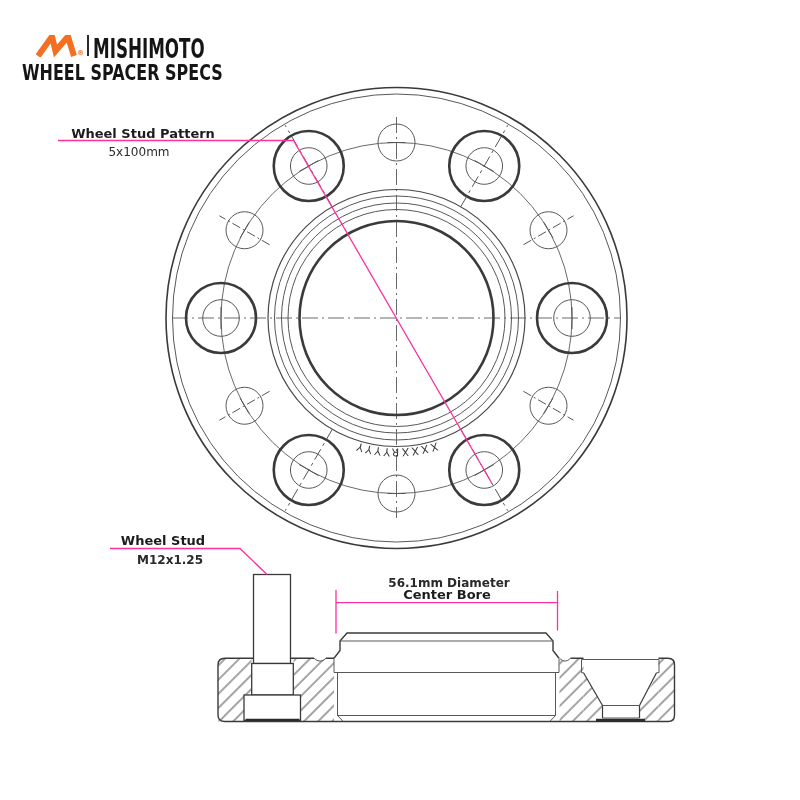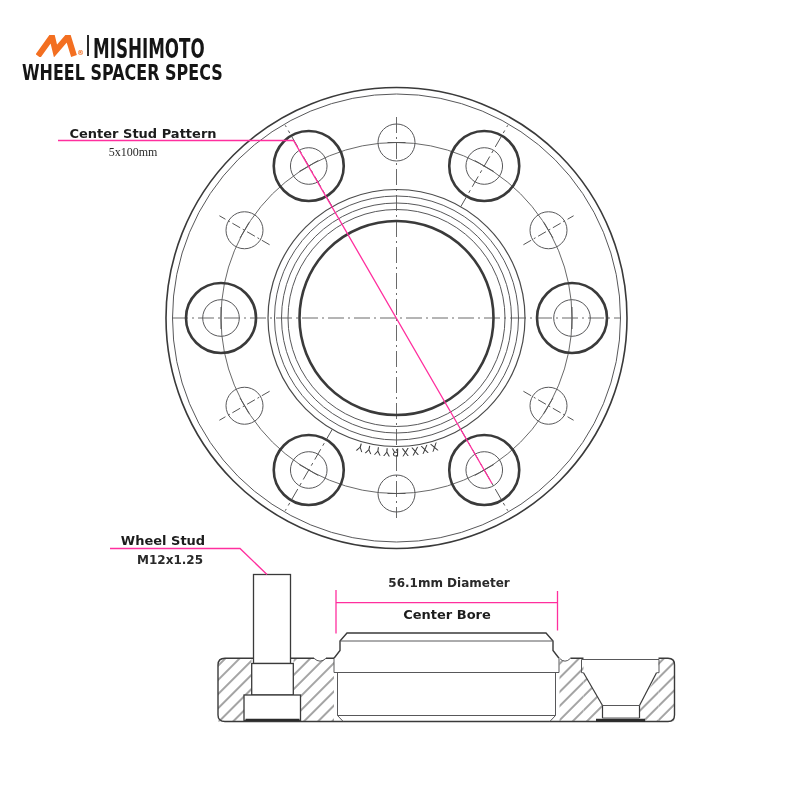--- a/index.html
+++ b/index.html
@@ -168,22 +168,22 @@
   </svg>
 
   <svg width="46" height="22" viewBox="0 0 46 22" style="left:36px;top:35px;">
     <path id="logo-m-path" d="M 2,21 L 16,1.5 L 19.5,16 L 32,1.5 L 38,21" fill="none" stroke="#f36f21" stroke-width="6" stroke-linejoin="miter"></path>
   </svg>
   <span class="brand-reg">®</span>
   <div class="brand-divider"></div>
   <div class="brand-name">MISHIMOTO</div>
   <div class="brand-sub">WHEEL SPACER SPECS</div>
 
-  <div class="lbl" style="left:58px;top:126px;width:170px;">Center Stud Pattern</div>
-  <div class="val" style="left:48px;top:145px;width:170px;font-family:Liberation Serif, serif;">5x100mm</div>
+  <div class="lbl" style="left:58px;top:126px;width:170px;">Wheel Stud Pattern</div>
+  <div class="val" style="left:54px;top:145px;width:170px;">5x100mm</div>
 
   <div class="lbl" style="left:98px;top:533px;width:130px;">Wheel Stud</div>
   <div class="val" style="left:105px;top:553px;width:130px;font-weight:bold;">M12x1.25</div>
 
-  <div class="lbl" style="left:366px;top:587px;width:162px;margin-top:20px;">Center Bore</div>
+  <div class="lbl" style="left:366px;top:587px;width:162px;">Center Bore</div>
   <div class="val" style="left:366px;top:576px;width:166px;font-weight:bold;">56.1mm Diameter</div>
 
 </div>
 
 </body></html>

